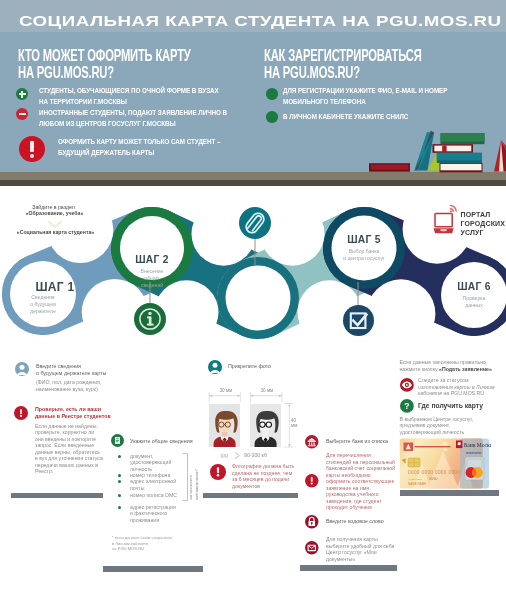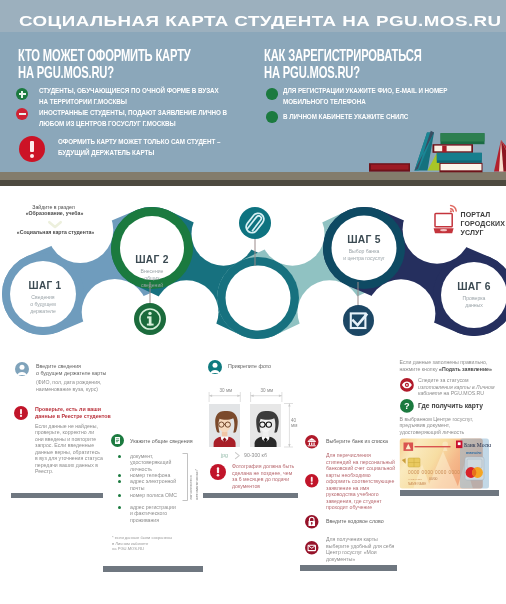--- a/index.html
+++ b/index.html
@@ -102,21 +102,21 @@
     <circle cx="152" cy="248" r="32" fill="#ffffff"></circle>
     <circle cx="258" cy="298" r="32.5" fill="#ffffff"></circle>
     <circle cx="364" cy="248" r="32.5" fill="#ffffff"></circle>
     <circle cx="474" cy="295" r="33" fill="#ffffff"></circle>
     <line x1="150" y1="282" x2="150" y2="304" stroke="#9a8a8a" stroke-width="1"></line>
     <line x1="255" y1="236" x2="255" y2="266" stroke="#9a8a8a" stroke-width="1"></line>
     <line x1="358" y1="282" x2="358" y2="306" stroke="#9a8a8a" stroke-width="1"></line>
   </svg>
 
   <div class="stepcircle" style="left:10px;top:280px;width:66px;height:44px;">
-    <div class="steptitle" style="left:2px;top:0;font-size:10px;">ШАГ 1</div>
+    <div class="steptitle" style="left:12px;top:0;font-size:12px;">ШАГ 1</div>
     <div class="stepsub" style="left:0;top:14px;font-size:5.1px;line-height:7.1px;white-space:pre-line;">Сведения
 о будущем
 держателе</div>
   </div>
   <div class="stepcircle" style="left:119px;top:234px;width:66px;height:44px;margin-top:20px;">
     <div class="steptitle" style="left:0;top:0;font-size:10.3px;">ШАГ 2</div>
     <div class="stepsub" style="left:0;top:14px;font-size:5.1px;line-height:7.1px;white-space:pre-line;">Внесение
 общих
 сведений</div>
   </div>

